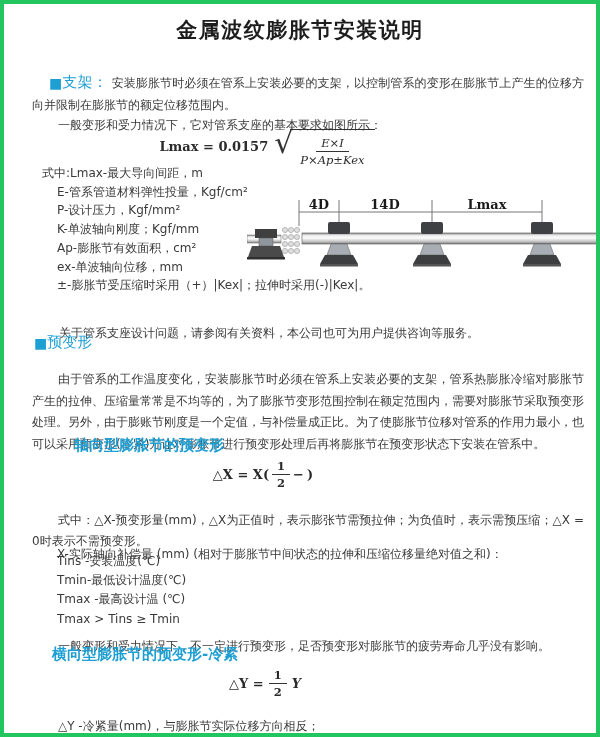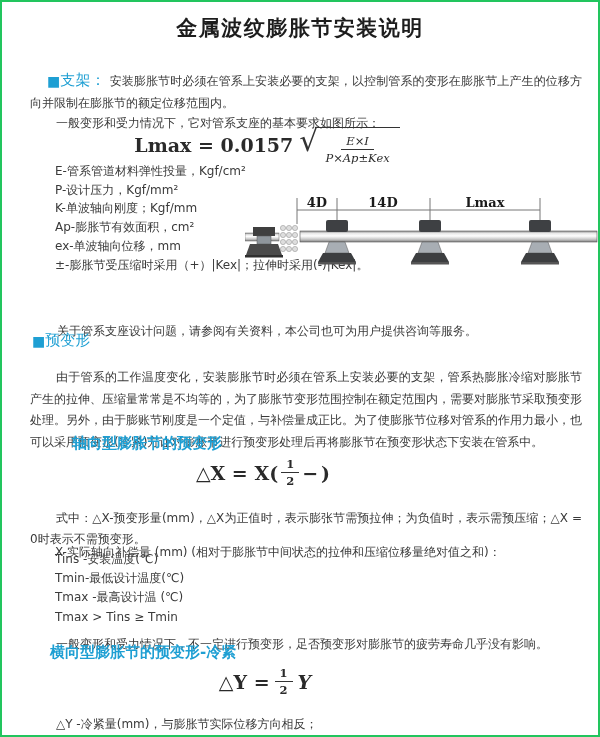--- a/index.html
+++ b/index.html
@@ -1,36 +1,36 @@
 <!DOCTYPE html>
 <html><head>
 <meta charset="utf-8">
 <style>
   html,body{margin:0;padding:0;background:#f2f2f2;}
   .page{
     position:relative;width:600px;height:737px;margin:0 auto;background:#ffffff;
-    border:2px solid #22c55e;box-sizing:border-box;overflow:hidden;
+    border:4px solid #22c55e;box-sizing:border-box;overflow:hidden;
     font-family:"DejaVu Sans","Liberation Sans",sans-serif;color:#3a3a3a;
   }
   .title{
     position:absolute;top:12px;left:0;width:100%;text-align:center;
     font-size:21px;font-weight:bold;color:#1d1d1d;letter-spacing:1.5px;
   }
   .blue{color:#1e9fd3;text-align:right;}
   .inline-heading{font-size:15px;font-weight:normal;line-height:1;}
   .marker{font-size:14px;line-height:1;vertical-align:-1px;}
   .body-txt{font-size:12px;line-height:22px;text-align:justify;}
   .p-support{position:absolute;top:56px;left:28px;width:552px;text-indent:17px;}
   .p-example{position:absolute;top:101px;left:54px;font-size:12px;}
   
   .formula-row{
     position:absolute;left:0;width:100%;display:flex;justify-content:center;align-items:center;
     font-family:"DejaVu Serif","Liberation Serif",serif;color:#2a2a2a;
   }
-  .f-lhs{font-weight:bold;font-size:19px;}
+  .f-lhs{font-weight:bold;font-size:13px;}
   .frac{display:inline-flex;flex-direction:column;align-items:center;font-size:11.5px;line-height:1.25;}
   .frac .num{padding:0 5px 1px;border-bottom:1px solid #333;}
   .frac .den{padding:1px 5px 0;}
   .ital{font-style:italic;}
   .radical{display:flex;align-items:flex-start;margin-left:6px;}
   .sqrt-glyph{font-size:30px;line-height:34px;font-weight:400;margin-right:-3px;color:#333;}
   .rooted{border-top:1.5px solid #333;padding:2px 5px 0;margin-top:3px;}
   .formula1{top:122px;transform:translateX(-33px);}
   .formula2{top:455px;transform:translateX(-37px);gap:3px;}
   .formula3{top:664px;transform:translateX(-35px);gap:5px;}
@@ -71,20 +71,21 @@
       <span class="rooted">
         <span class="frac ital">
           <span class="num">E×I</span>
           <span class="den">P×Ap±Kex</span>
         </span>
       </span>
     </span>
   </div>
 
   <div class="defs">
+    <div class="def-line">式中:Lmax-最大导向间距，m</div>
     <div class="def-line indented">E-管系管道材料弹性投量，Kgf/cm²</div>
     <div class="def-line indented">P-设计压力，Kgf/mm²</div>
     <div class="def-line indented">K-单波轴向刚度；Kgf/mm</div>
     <div class="def-line indented">Ap-膨胀节有效面积，cm²</div>
     <div class="def-line indented">ex-单波轴向位移，mm</div>
     <div class="def-line indented">±-膨胀节受压缩时采用（+）|Kex|；拉伸时采用(-)|Kex|。</div>
   </div>
 
   <svg class="diagram" viewBox="0 0 356 98" xmlns="http://www.w3.org/2000/svg">
     <defs>

